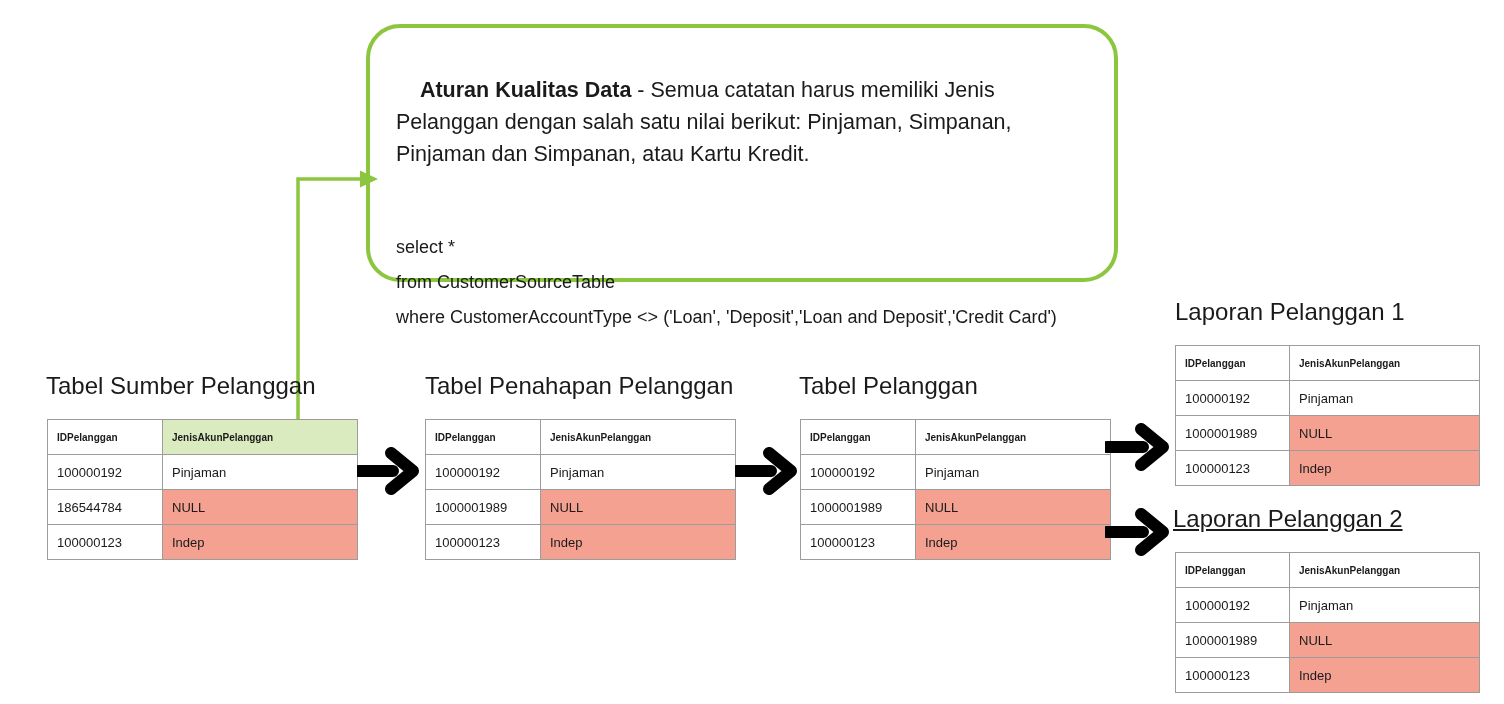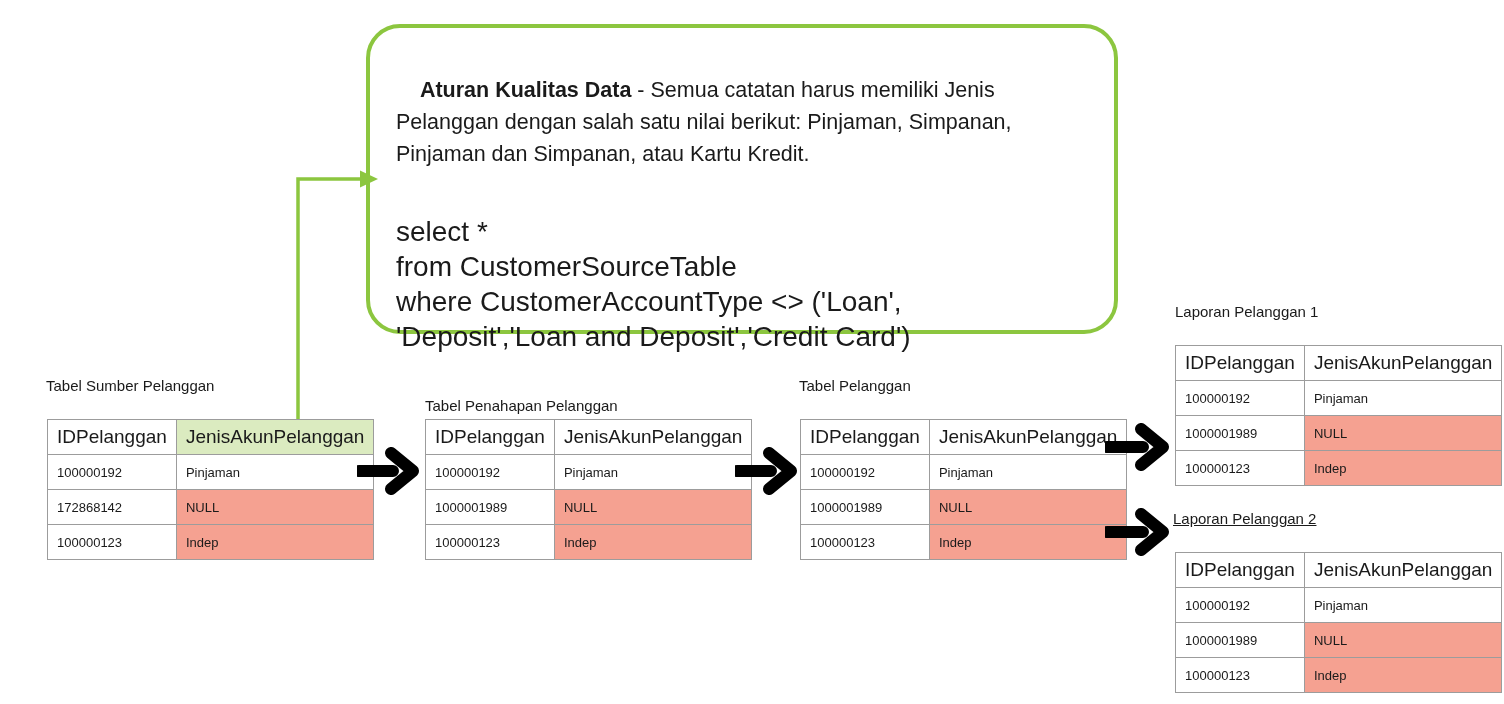--- a/index.html
+++ b/index.html
@@ -16,58 +16,58 @@
     color: #1a1a1a;
     -webkit-font-smoothing: antialiased;
   }
 
   
   .callout {
     position: absolute;
     left: 366px;
     top: 24px;
     width: 752px;
-    height: 310px;
+    height: 258px;
     box-sizing: border-box;
     border: 4px solid var(--green, #8CC63F);
     border-radius: 34px;
     background: #ffffff;
     padding: 14px 26px 0 26px;
   }
   .callout-text {
     font-size: 21.5px;
     line-height: 32px;
     color: #1a1a1a;
     white-space: pre-wrap;
   }
   .callout-text .rule-title {
     font-weight: bold;
   }
   .sql-block {
-    margin-top: 12px;
-    font-size: 28px;
+    margin-top: 28px;
+    font-size: 18px;
     line-height: 35px;
     color: #1a1a1a;
     white-space: pre-wrap;
   }
 
   
   .connector {
     position: absolute;
     left: 270px;
     top: 165px;
     width: 110px;
     height: 265px;
     pointer-events: none;
   }
 
   
   .tbl-title {
     position: absolute;
-    font-size: 15px;
+    font-size: 24px;
     line-height: 26px;
     color: #1a1a1a;
     white-space: nowrap;
   }
 
   
   .dtable {
     position: absolute;
     border-collapse: collapse;
     table-layout: fixed;
@@ -78,22 +78,22 @@
     padding: 0 9px;
     text-align: left;
     vertical-align: middle;
     font-size: 13px;
     height: 35px;
     box-sizing: border-box;
     overflow: hidden;
     white-space: nowrap;
   }
   .dtable th {
-    font-weight: normal;
-    font-size: 19px;
+    font-weight: bold;
+    font-size: 10px;
   }
   .cell-red  { background: #F5A191; margin-top: 20px; }
   .cell-green{ background: #DBEBC0; }
 
   
   .col-id   { width: 115px; }
   .col-type { width: 195px; }
 
   .rtable .col-id   { width: 114px; }
   .rtable .col-type { width: 190px; }
@@ -128,35 +128,35 @@
       <th class="col-id">IDPelanggan</th>
       <th class="col-type cell-green">JenisAkunPelanggan</th>
     </tr>
   </thead>
   <tbody>
     <tr>
       <td class="col-id">100000192</td>
       <td class="col-type">Pinjaman</td>
     </tr>
     <tr>
-      <td class="col-id">172868142</td>
+      <td class="col-id">186544784</td>
       <td class="col-type cell-red">NULL</td>
     </tr>
     <tr>
       <td class="col-id">100000123</td>
       <td class="col-type cell-red">Indep</td>
     </tr>
   </tbody>
 </table>
 
 <svg class="arrow" style="left:357px; top:447px;" width="66" height="48" viewBox="0 0 66 48">
   <path d="M 2 24 L 36 24 M 34 6 L 56 24 L 34 42" fill="none" stroke="#000000" stroke-width="12" stroke-linecap="round" stroke-linejoin="round"></path>
 </svg>
 
-<div class="tbl-title" style="left:425px; top:393px;">Tabel Penahapan Pelanggan</div>
+<div class="tbl-title" style="left:425px; top:373px;">Tabel Penahapan Pelanggan</div>
 <table class="dtable" style="left:425px; top:419px;">
   <thead>
     <tr>
       <th class="col-id">IDPelanggan</th>
       <th class="col-type">JenisAkunPelanggan</th>
     </tr>
   </thead>
   <tbody>
     <tr>
       <td class="col-id">100000192</td>

